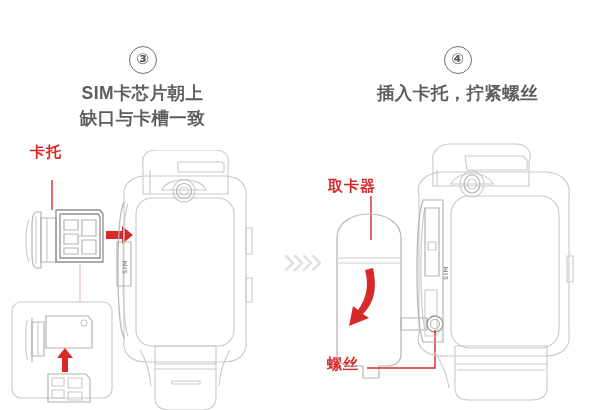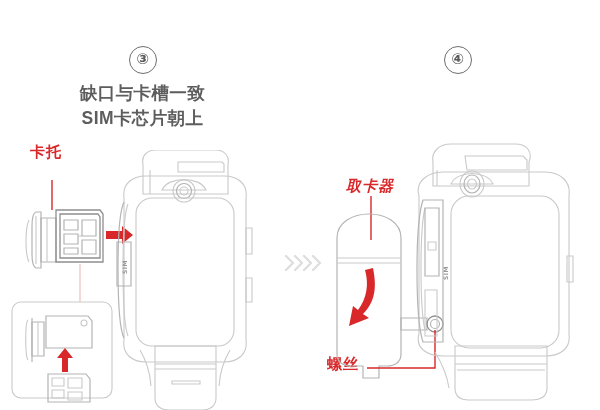--- a/index.html
+++ b/index.html
@@ -113,22 +113,22 @@
 </head>
 <body>
 
 <div id="page">
 
   <div class="panel panel-left">
 
     <div class="step-head" style="top:46px;">
       <div class="step-num">③</div>
       <div class="step-title">
+        <span class="ln">SIM卡芯片朝上</span>
         <span class="ln">缺口与卡槽一致</span>
-        <span class="ln">SIM卡芯片朝上</span>
       </div>
     </div>
 
     <div class="red-label" style="left:30px; top:144px;">卡托</div>
 
     <svg width="285" height="260" viewBox="0 0 285 260" style="position:absolute; left:0; top:150px;">
 
       <g>
         <path class="red-s" d="M52,30 L52,60"></path>
       </g>
@@ -234,23 +234,26 @@
         <path d="M21,4 L28,11 L21,18"></path>
         <path d="M30,4 L37,11 L30,18"></path>
       </g>
     </svg>
   </div>
 
   <div class="panel panel-right">
 
     <div class="step-head" style="top:46px;">
       <div class="step-num">④</div>
+      <div class="step-title">
+        <span class="ln">插入卡托，拧紧螺丝</span>
+      </div>
     </div>
 
-    <div class="red-label" style="left:31px; top:178px;font-style:italic;">取卡器</div>
+    <div class="red-label" style="left:13px; top:178px;">取卡器</div>
 
     <div class="red-label" style="left:12px; top:357px;font-family:Liberation Serif, serif;">螺丝</div>
 
     <svg width="285" height="270" viewBox="0 0 285 270" style="position:absolute; left:0; top:140px;">
 
       <g>
         <path class="red-s" d="M56,56 L56,100"></path>
       </g>
 
       <g>

